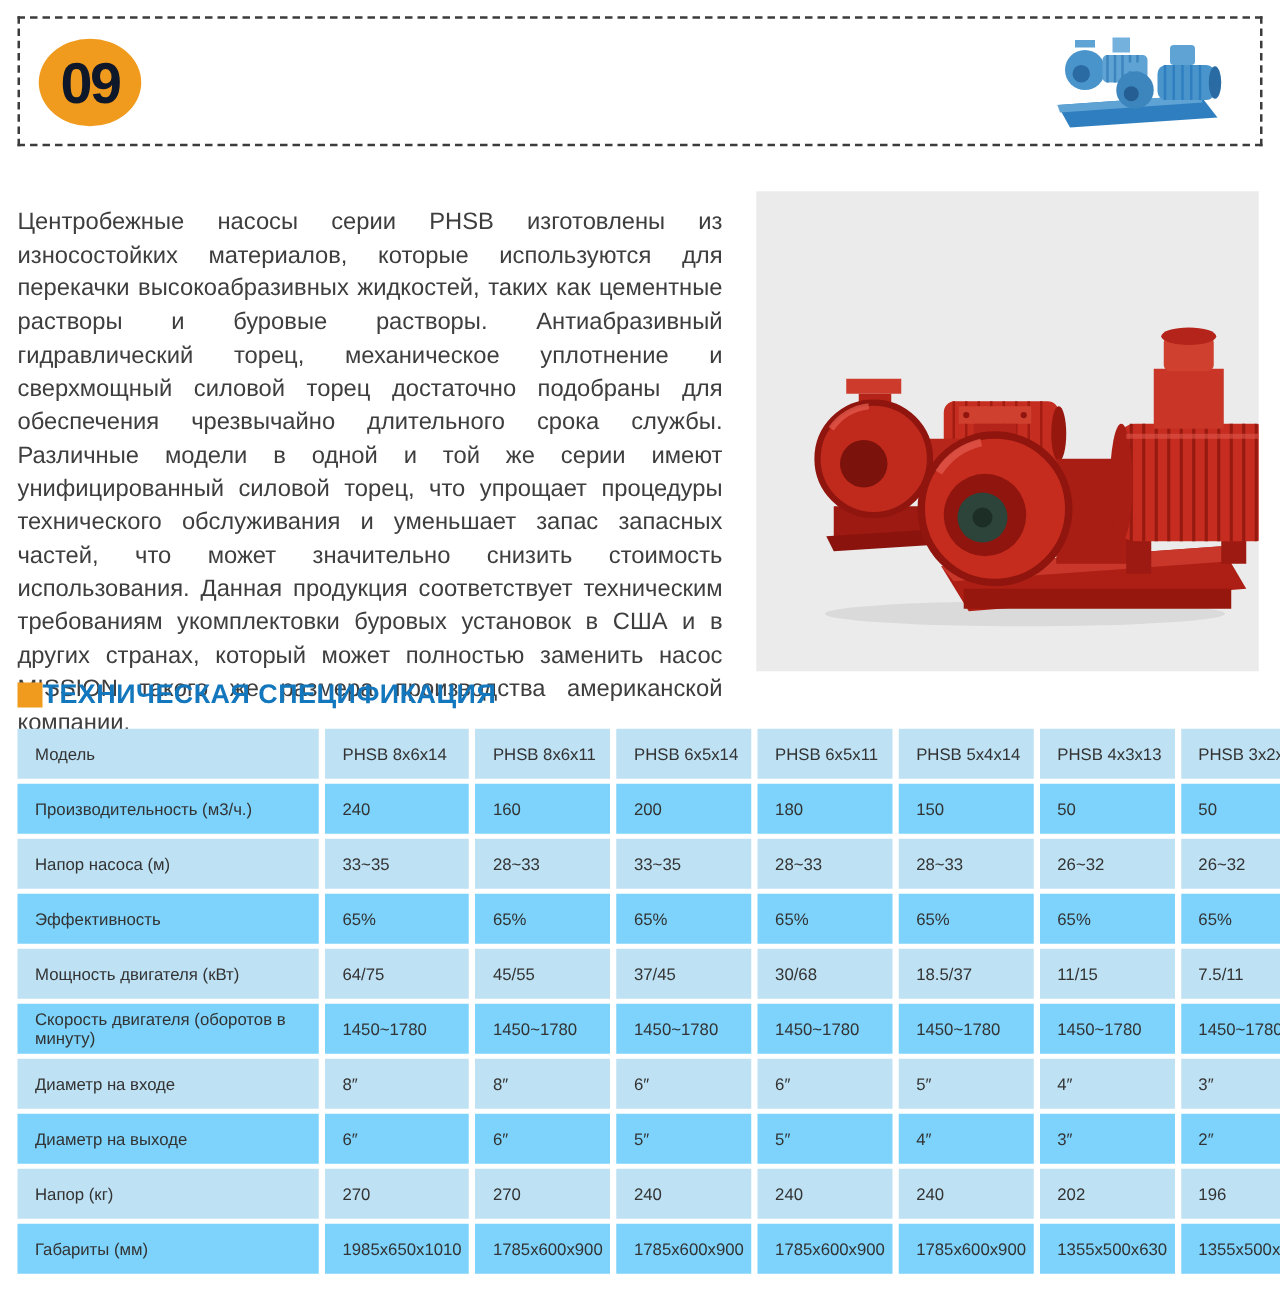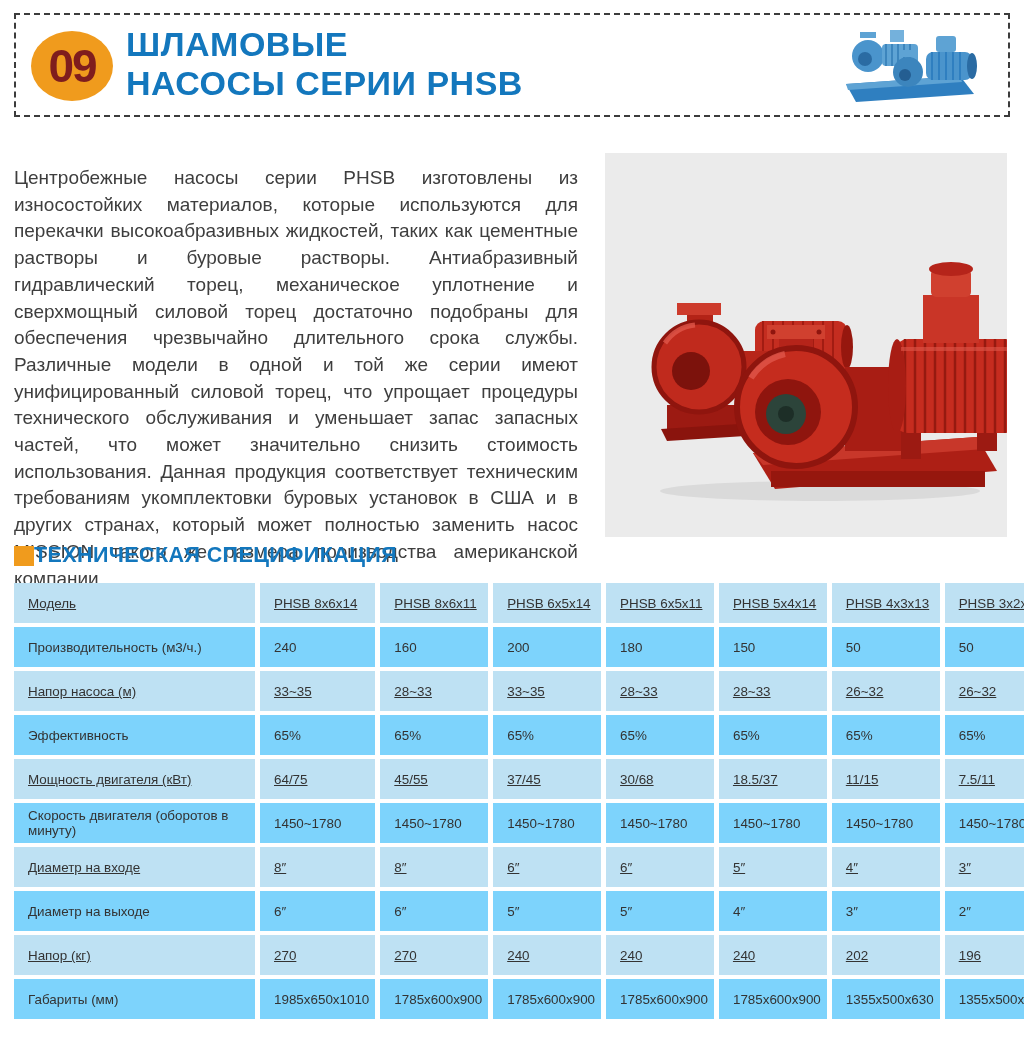--- a/index.html
+++ b/index.html
@@ -4,21 +4,21 @@
 <style>
   html,body{margin:0;padding:0;background:#ffffff;}
   body{width:1024px;height:1042px;position:relative;font-family:"Liberation Sans",sans-serif;}
 
   .page{position:absolute;inset:0;background:#fff;}
 
   
   .header-box{position:absolute;left:14px;top:13px;width:996px;height:104px;
     border:2px dashed #3c3c3c;box-sizing:border-box;background:#fff;}
   .badge{position:absolute;left:15px;top:16px;width:82px;height:70px;background:#f09b1d;
-    border-radius:50%;color:#7f1d1d;font-weight:bold;font-size:46px;
+    border-radius:50%;color:#0f172a;font-weight:bold;font-size:46px;
     display:flex;align-items:center;justify-content:center;letter-spacing:-2px;}
   .title{position:absolute;left:110px;top:10px;color:#1377bd;font-weight:bold;
     font-size:34px;line-height:39px;letter-spacing:0.5px;white-space:nowrap;}
   .thumb{position:absolute;right:16px;top:5px;width:154px;height:92px;}
 
   
   .intro{position:absolute;left:14px;top:146px;width:564px;font-size:19px;
     line-height:26.7px;color:#3e3e3e;text-align:justify;}
 
   
@@ -29,34 +29,30 @@
   .section-head{position:absolute;left:14px;top:543px;display:flex;align-items:center;gap:0;}
   .bullet{width:20px;height:20px;background:#f09b1d;}
   .section-title{color:#1377bd;font-weight:bold;font-size:21.5px;letter-spacing:0.4px;}
 
   
   .spec-table{position:absolute;left:14px;top:583px;width:996px;display:grid;
     grid-template-columns:241px repeat(7,1fr);gap:4px 5px;}
   .tr{display:contents;}
   .td{height:40px;display:flex;align-items:center;padding:0 6px 0 14px;
     font-size:13.4px;color:#333333;}
-  .tr.b .td{background:#bee1f3;text-decoration:underline;}
+  .tr.b .td{background:#bee1f3;}
   .tr.g .td{background:#7dd3fc;}
 </style>
 </head>
 <body>
 
 <div class="page">
 
   <div class="header-box">
     <div class="badge">09</div>
-    <div class="title">
-      <div>ШЛАМОВЫЕ</div>
-      <div>НАСОСЫ СЕРИИ PHSB</div>
-    </div>
     <svg class="thumb" viewBox="0 0 154 92" xmlns="http://www.w3.org/2000/svg">
       <polygon points="8,64 122,56 136,74 18,82" fill="#2f7fc0"></polygon>
       <polygon points="8,64 122,56 124,62 10,70" fill="#5ea3d4"></polygon>
       <rect x="22" y="12" width="16" height="6" fill="#5ea3d4"></rect>
       <circle cx="30" cy="36" r="16" fill="#4a94cc"></circle>
       <circle cx="27" cy="39" r="7" fill="#2a6ba3"></circle>
       <rect x="44" y="24" width="36" height="22" rx="4" fill="#5ea3d4"></rect>
       <path d="M48 24v22M54 24v22M60 24v22M66 24v22M72 24v22" stroke="#3c85bd" stroke-width="2"></path>
       <rect x="52" y="10" width="14" height="12" fill="#74b1dc"></rect>
       <circle cx="70" cy="52" r="15" fill="#3c85bd"></circle>

